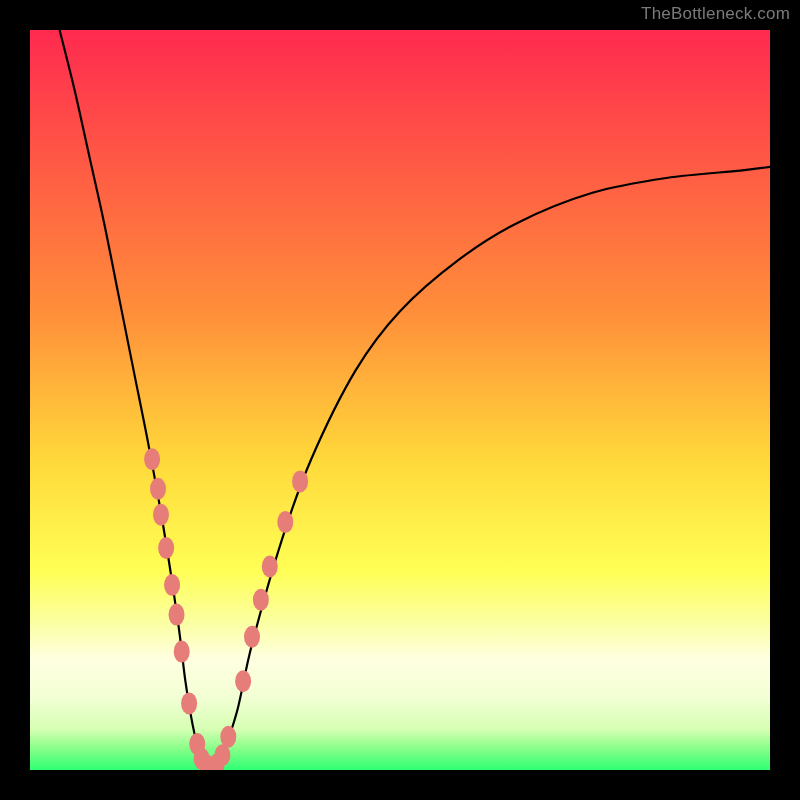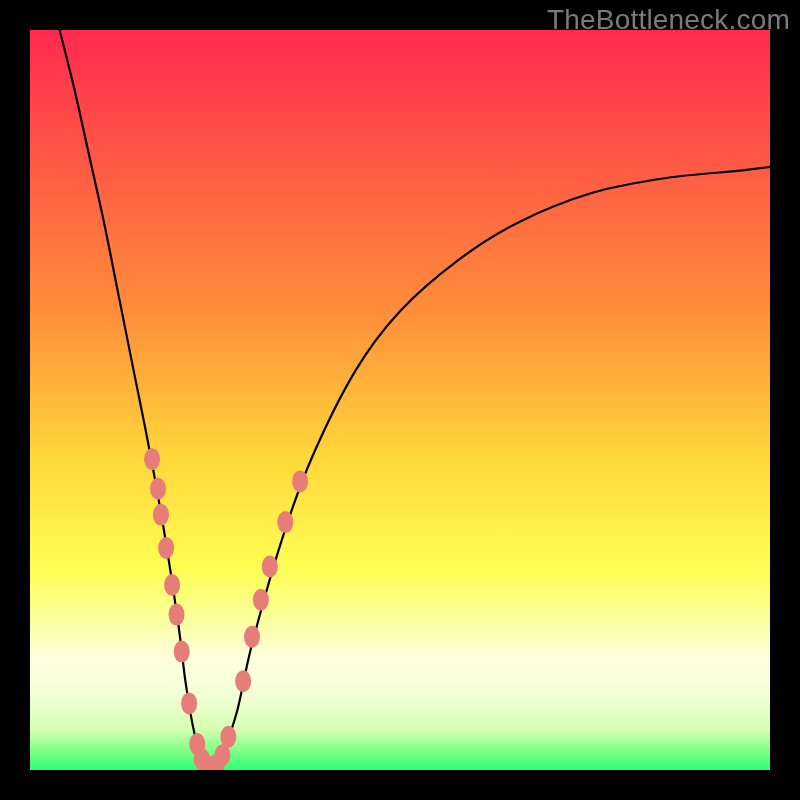--- a/index.html
+++ b/index.html
@@ -23,21 +23,21 @@
     left: 0;
     top: 0;
     width: 100%;
     height: 100%;
   }
   .watermark {
     position: absolute;
     top: 4px;
     right: 10px;
     font-family: Arial, Helvetica, sans-serif;
-    font-size: 28px;
+    font-size: 17px;
     font-weight: 500;
     color: #7a7a7a;
     letter-spacing: 0.2px;
   }
   svg.overlay {
     position: absolute;
     left: 0;
     top: 0;
     width: 740px;
     height: 740px;

